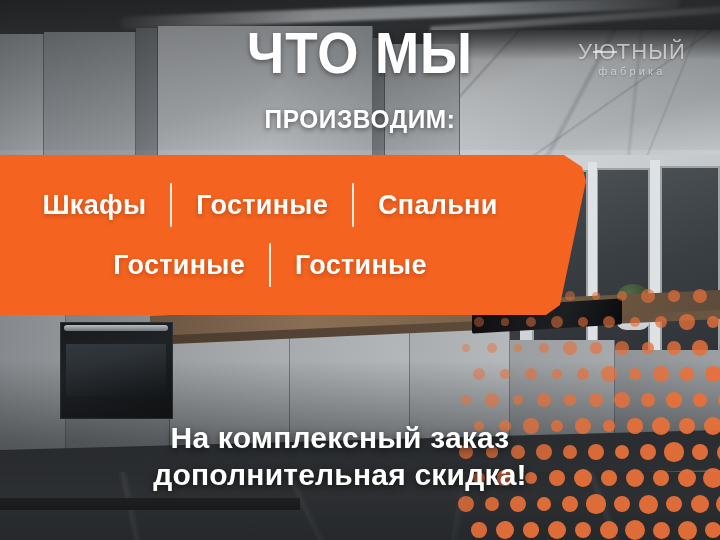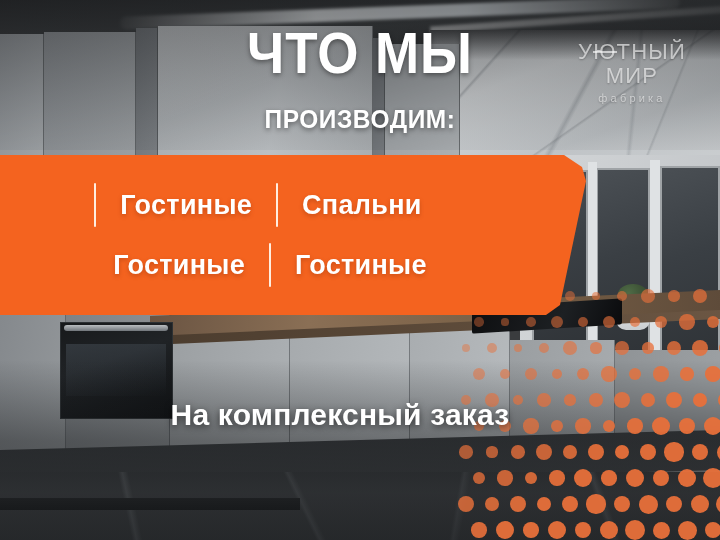--- a/index.html
+++ b/index.html
@@ -254,21 +254,21 @@
     color:#ffffff; font-weight:700; font-size:27px; letter-spacing:.3px;
     padding:0 24px; white-space:nowrap;
     text-shadow:0 2px 4px rgba(120,40,10,.35);
   }
   .bsep{
     width:2px; height:44px; background:rgba(255,248,240,.92); border-radius:1px;
   }
 
   
   .promo{
-    position:absolute; left:0; top:397px; width:720px; text-align:center;
+    position:absolute; left:0; top:420px; width:720px; text-align:center;
     color:#ffffff; font-weight:700; font-size:30px; line-height:1.22;
     letter-spacing:.2px;
     text-shadow:0 2px 7px rgba(0,0,0,.6);
     padding-right:40px;
   }
 
   
   .avito{
     position:absolute; right:12px; bottom:8px;
     display:flex; align-items:center; gap:5px;
@@ -436,40 +436,41 @@
       <div class="dot" style="left: 115.109px; top: 232.109px; width: 15.7821px; height: 15.7821px; background: rgb(232, 112, 58); opacity: 0.95;"></div>
       <div class="dot" style="left: 140px; top: 231px; width: 18px; height: 18px; background: rgb(232, 112, 58); opacity: 0.95;"></div>
       <div class="dot" style="left: 165px; top: 230px; width: 20px; height: 20px; background: rgb(232, 112, 58); opacity: 0.95;"></div>
       <div class="dot" style="left: 192.5px; top: 231.5px; width: 17px; height: 17px; background: rgb(232, 112, 58); opacity: 0.95;"></div>
       <div class="dot" style="left: 217.5px; top: 230.5px; width: 19px; height: 19px; background: rgb(232, 112, 58); opacity: 0.95;"></div>
       <div class="dot" style="left: 245px; top: 232px; width: 16px; height: 16px; background: rgb(232, 112, 58); opacity: 0.95;"></div>
     </div>
 
   <div class="logo">
     <div class="logo-l1"><span>У</span><span class="logo-o">Ю</span><span>ТНЫЙ</span></div>
-    <div class="logo-l2">МИР</div>
     <div class="logo-sub">фабрика</div>
   </div>
 
   <div class="headline">ЧТО МЫ</div>
   <div class="subhead">ПРОИЗВОДИМ:</div>
 
   <div class="banner"></div>
   <div class="banner-rows" id="banner-rows">
       <div class="brow">
+        <div class="bitem">Шкафы</div>
         <div class="bsep"></div>
         <div class="bitem">Гостиные</div>
         <div class="bsep"></div>
         <div class="bitem">Спальни</div>
       </div>
       <div class="brow">
         <div class="bitem">Гостиные</div>
         <div class="bsep"></div>
         <div class="bitem">Гостиные</div>
       </div>
     </div>
 
   <div class="promo">
     <div>На комплексный заказ</div>
+    <div>дополнительная скидка!</div>
   </div>
 
 
 </div>
 
 </body></html>

